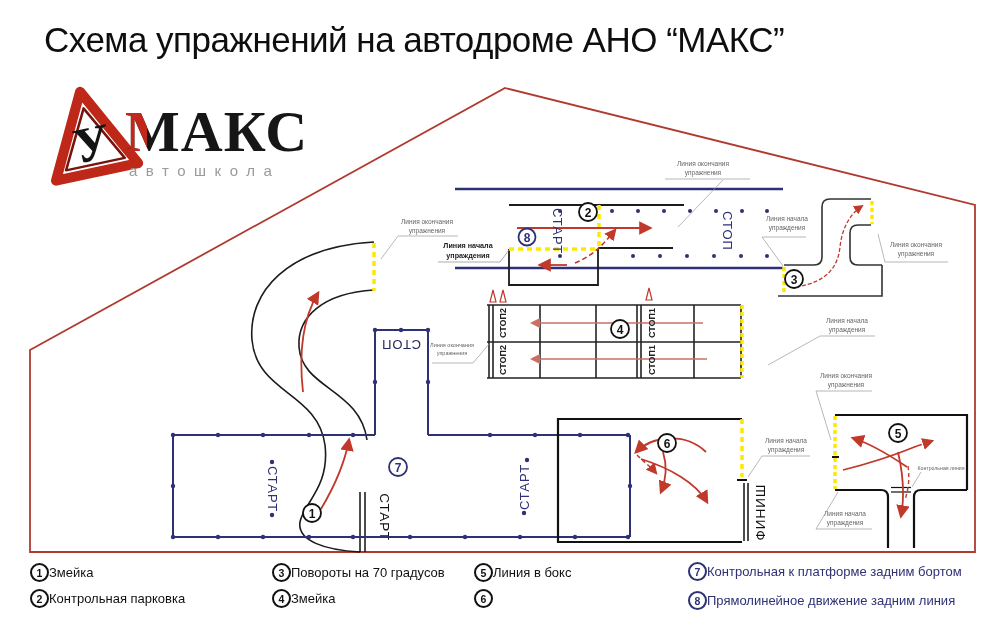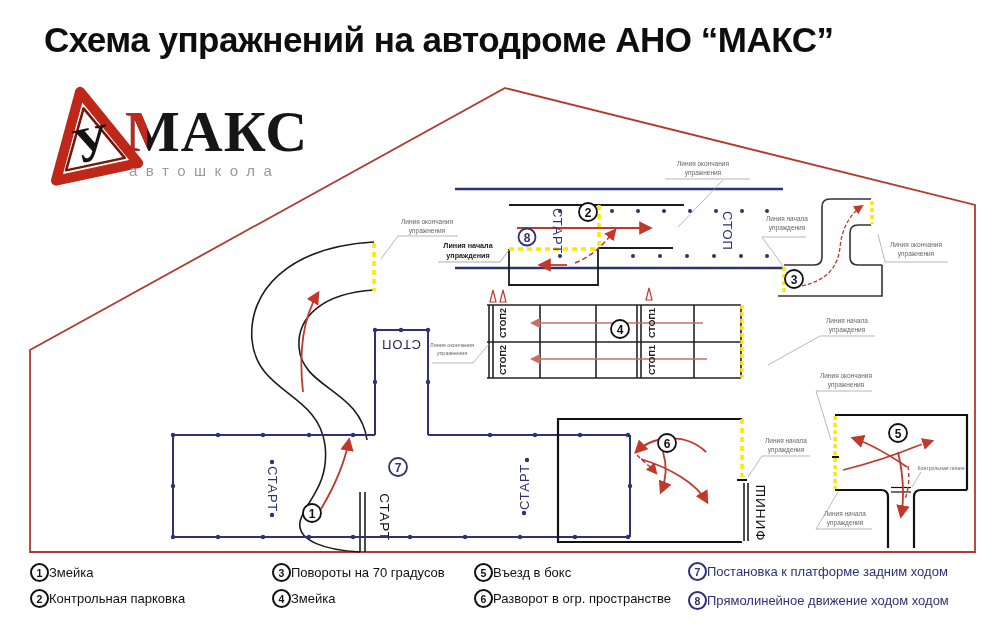--- a/index.html
+++ b/index.html
@@ -1,18 +1,18 @@
 <!DOCTYPE html>
 <html><head>
 <meta charset="utf-8">
 <style>
   html,body{margin:0;padding:0;background:#e8e8e8;}
   .stage{position:relative;width:1000px;height:636px;background:#ffffff;overflow:hidden;
          font-family:"Liberation Sans",sans-serif;}
-  .title{position:absolute;left:44px;top:20px;font-size:35px;font-weight:700;color:#0e0e0e;
+  .title{position:absolute;left:44px;top:20px;font-size:35px;font-weight:400;color:#0e0e0e;
          letter-spacing:-0.5px;white-space:nowrap;}
   svg{position:absolute;left:0;top:0;}
   .legend-item{position:absolute;display:flex;align-items:center;color:#111;}
   .legend-item .num{display:inline-flex;align-items:center;justify-content:center;
       width:15px;height:15px;border:2px solid #111;border-radius:50%;
       font-size:10.5px;font-weight:bold;flex:0 0 auto;}
   .legend-item .lab{font-size:13px;}
   .legend-item.navy{color:#2e3176;}
   .legend-item.navy .num{border-color:#2e3176;}
 </style>
@@ -306,28 +306,27 @@
   <div class="legend-item" style="left:272px;top:563px">
     <span class="num">3</span>
     <span class="lab">Повороты на 70 градусов</span>
   </div>
   <div class="legend-item" style="left:272px;top:589px">
     <span class="num">4</span>
     <span class="lab">Змейка</span>
   </div>
   <div class="legend-item" style="left:474px;top:563px">
     <span class="num">5</span>
-    <span class="lab">Въезд в бокс</span>
+    <span class="lab">Линия в бокс</span>
   </div>
   <div class="legend-item" style="left:474px;top:589px">
     <span class="num">6</span>
-    <span class="lab">Разворот в огр. пространстве</span>
   </div>
   <div class="legend-item navy" style="left:688px;top:562px">
     <span class="num">7</span>
-    <span class="lab">Постановка к платформе задним ходом</span>
+    <span class="lab">Контрольная к платформе задним бортом</span>
   </div>
   <div class="legend-item navy" style="left:688px;top:591px">
     <span class="num">8</span>
-    <span class="lab">Прямолинейное движение ходом ходом</span>
+    <span class="lab">Прямолинейное движение задним линия</span>
   </div>
 
 </div>
 
 </body></html>

